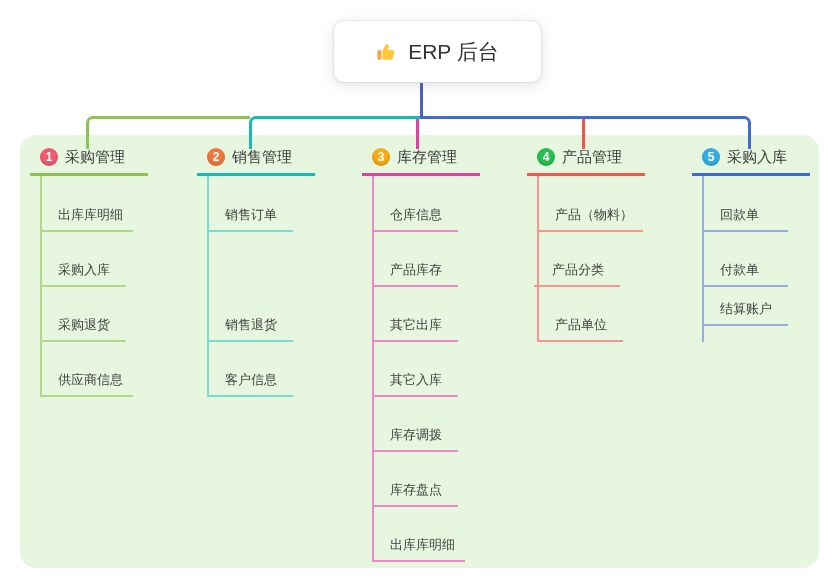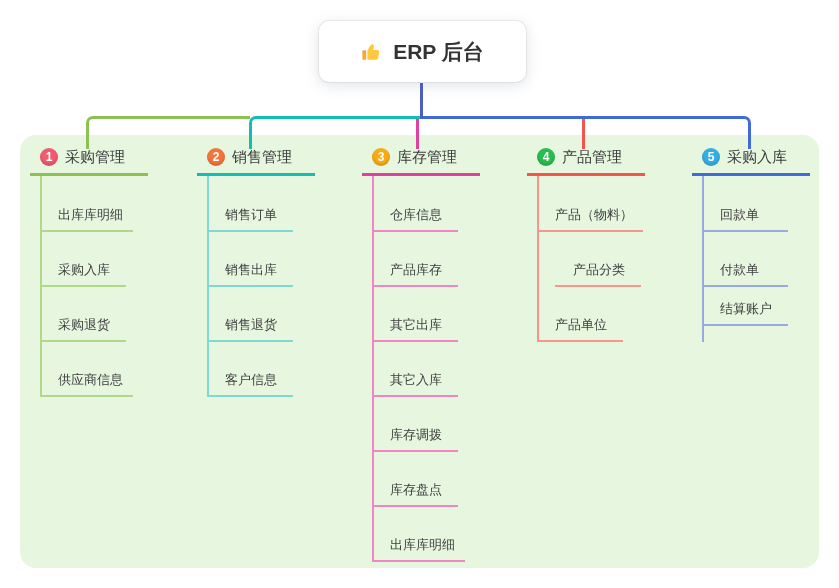--- a/index.html
+++ b/index.html
@@ -8,24 +8,24 @@
     font-family:"Liberation Sans","DejaVu Sans",sans-serif;
     -webkit-font-smoothing:antialiased;
   }
   .canvas{position:relative;width:839px;height:588px;overflow:hidden;}
 
   
   .panel{position:absolute;left:20px;top:135px;width:799px;height:433px;border-radius:16px;}
 
   
   .root-node{
-    position:absolute;left:319px;top:21px;width:207px;height:61px;background:#ffffff;
+    position:absolute;left:334px;top:21px;width:207px;height:61px;background:#ffffff;
     border-radius:10px;box-shadow:0 3px 14px rgba(110,120,140,.22),0 0 0 1px #f1f1f1;
     display:flex;align-items:center;justify-content:center;gap:10px;
-    font-size:21px;color:#333333;font-weight:700;
+    font-size:21px;color:#333333;font-weight:400;
   }
   .root-node svg{display:block;}
 
   
   .elbow-l{position:absolute;border-left:3px solid;border-top:3px solid;border-top-left-radius:7px;box-sizing:border-box;}
   .elbow-r{position:absolute;border-right:3px solid;border-top:3px solid;border-top-right-radius:7px;box-sizing:border-box;}
   .vline{position:absolute;width:3px;}
   .spine{position:absolute;width:2px;}
 
   
@@ -79,21 +79,20 @@
   <div class="child" style="left: 40px; top: 259px; border-bottom-color: rgb(175, 217, 136);">采购入库</div>
   <div class="child" style="left: 40px; top: 314px; border-bottom-color: rgb(175, 217, 136);">采购退货</div>
   <div class="child" style="left: 40px; top: 369px; border-bottom-color: rgb(175, 217, 136);">供应商信息</div>
 
   <div class="bh" style="left: 197px; top: 146px; border-bottom-color: rgb(20, 189, 178);">
     <span class="badge" style="background: rgb(242, 118, 59);">2</span>
     <span>销售管理</span>
   </div>
   <div class="spine" style="left: 207px; top: 176px; height: 221px; background: rgb(126, 218, 208);"></div>
   <div class="child" style="left: 207px; top: 204px; border-bottom-color: rgb(126, 218, 208);">销售订单</div>
-  <div class="child" style="left: 207px; top: 259px; border-bottom-color: rgb(126, 218, 208);">销售出库</div>
   <div class="child" style="left: 207px; top: 314px; border-bottom-color: rgb(126, 218, 208);">销售退货</div>
   <div class="child" style="left: 207px; top: 369px; border-bottom-color: rgb(126, 218, 208);">客户信息</div>
 
   <div class="bh" style="left: 362px; top: 146px; border-bottom-color: rgb(224, 65, 159);">
     <span class="badge" style="background: rgb(247, 172, 20);">3</span>
     <span>库存管理</span>
   </div>
   <div class="spine" style="left: 372px; top: 176px; height: 386px; background: rgb(241, 134, 198);"></div>
   <div class="child" style="left: 372px; top: 204px; border-bottom-color: rgb(241, 134, 198);">仓库信息</div>
   <div class="child" style="left: 372px; top: 259px; border-bottom-color: rgb(241, 134, 198);">产品库存</div>
@@ -102,21 +101,21 @@
   <div class="child" style="left: 372px; top: 424px; border-bottom-color: rgb(241, 134, 198);">库存调拨</div>
   <div class="child" style="left: 372px; top: 479px; border-bottom-color: rgb(241, 134, 198);">库存盘点</div>
   <div class="child" style="left: 372px; top: 534px; border-bottom-color: rgb(241, 134, 198);">出库库明细</div>
 
   <div class="bh" style="left: 527px; top: 146px; border-bottom-color: rgb(245, 84, 74);">
     <span class="badge" style="background: rgb(39, 190, 79);">4</span>
     <span>产品管理</span>
   </div>
   <div class="spine" style="left: 537px; top: 176px; height: 166px; background: rgb(249, 149, 140);"></div>
   <div class="child" style="left: 537px; top: 204px; border-bottom-color: rgb(249, 149, 140);">产品（物料）</div>
-  <div class="child" style="left: 555px; top: 259px; border-bottom-color: rgb(249, 149, 140);">产品分类</div>
+  <div class="child" style="left: 534px; top: 259px; border-bottom-color: rgb(249, 149, 140);">产品分类</div>
   <div class="child" style="left: 537px; top: 314px; border-bottom-color: rgb(249, 149, 140);">产品单位</div>
 
   <div class="bh" style="left: 692px; top: 146px; border-bottom-color: rgb(63, 106, 216);">
     <span class="badge" style="background: rgb(53, 174, 227);">5</span>
     <span>采购入库</span>
   </div>
   <div class="spine" style="left: 702px; top: 176px; height: 166px; background: rgb(151, 171, 226);"></div>
   <div class="child" style="left: 702px; top: 204px; border-bottom-color: rgb(151, 171, 226);">回款单</div>
   <div class="child" style="left: 702px; top: 259px; border-bottom-color: rgb(151, 171, 226);">付款单</div>
   <div class="child" style="left: 702px; top: 298px; border-bottom-color: rgb(151, 171, 226);">结算账户</div>

